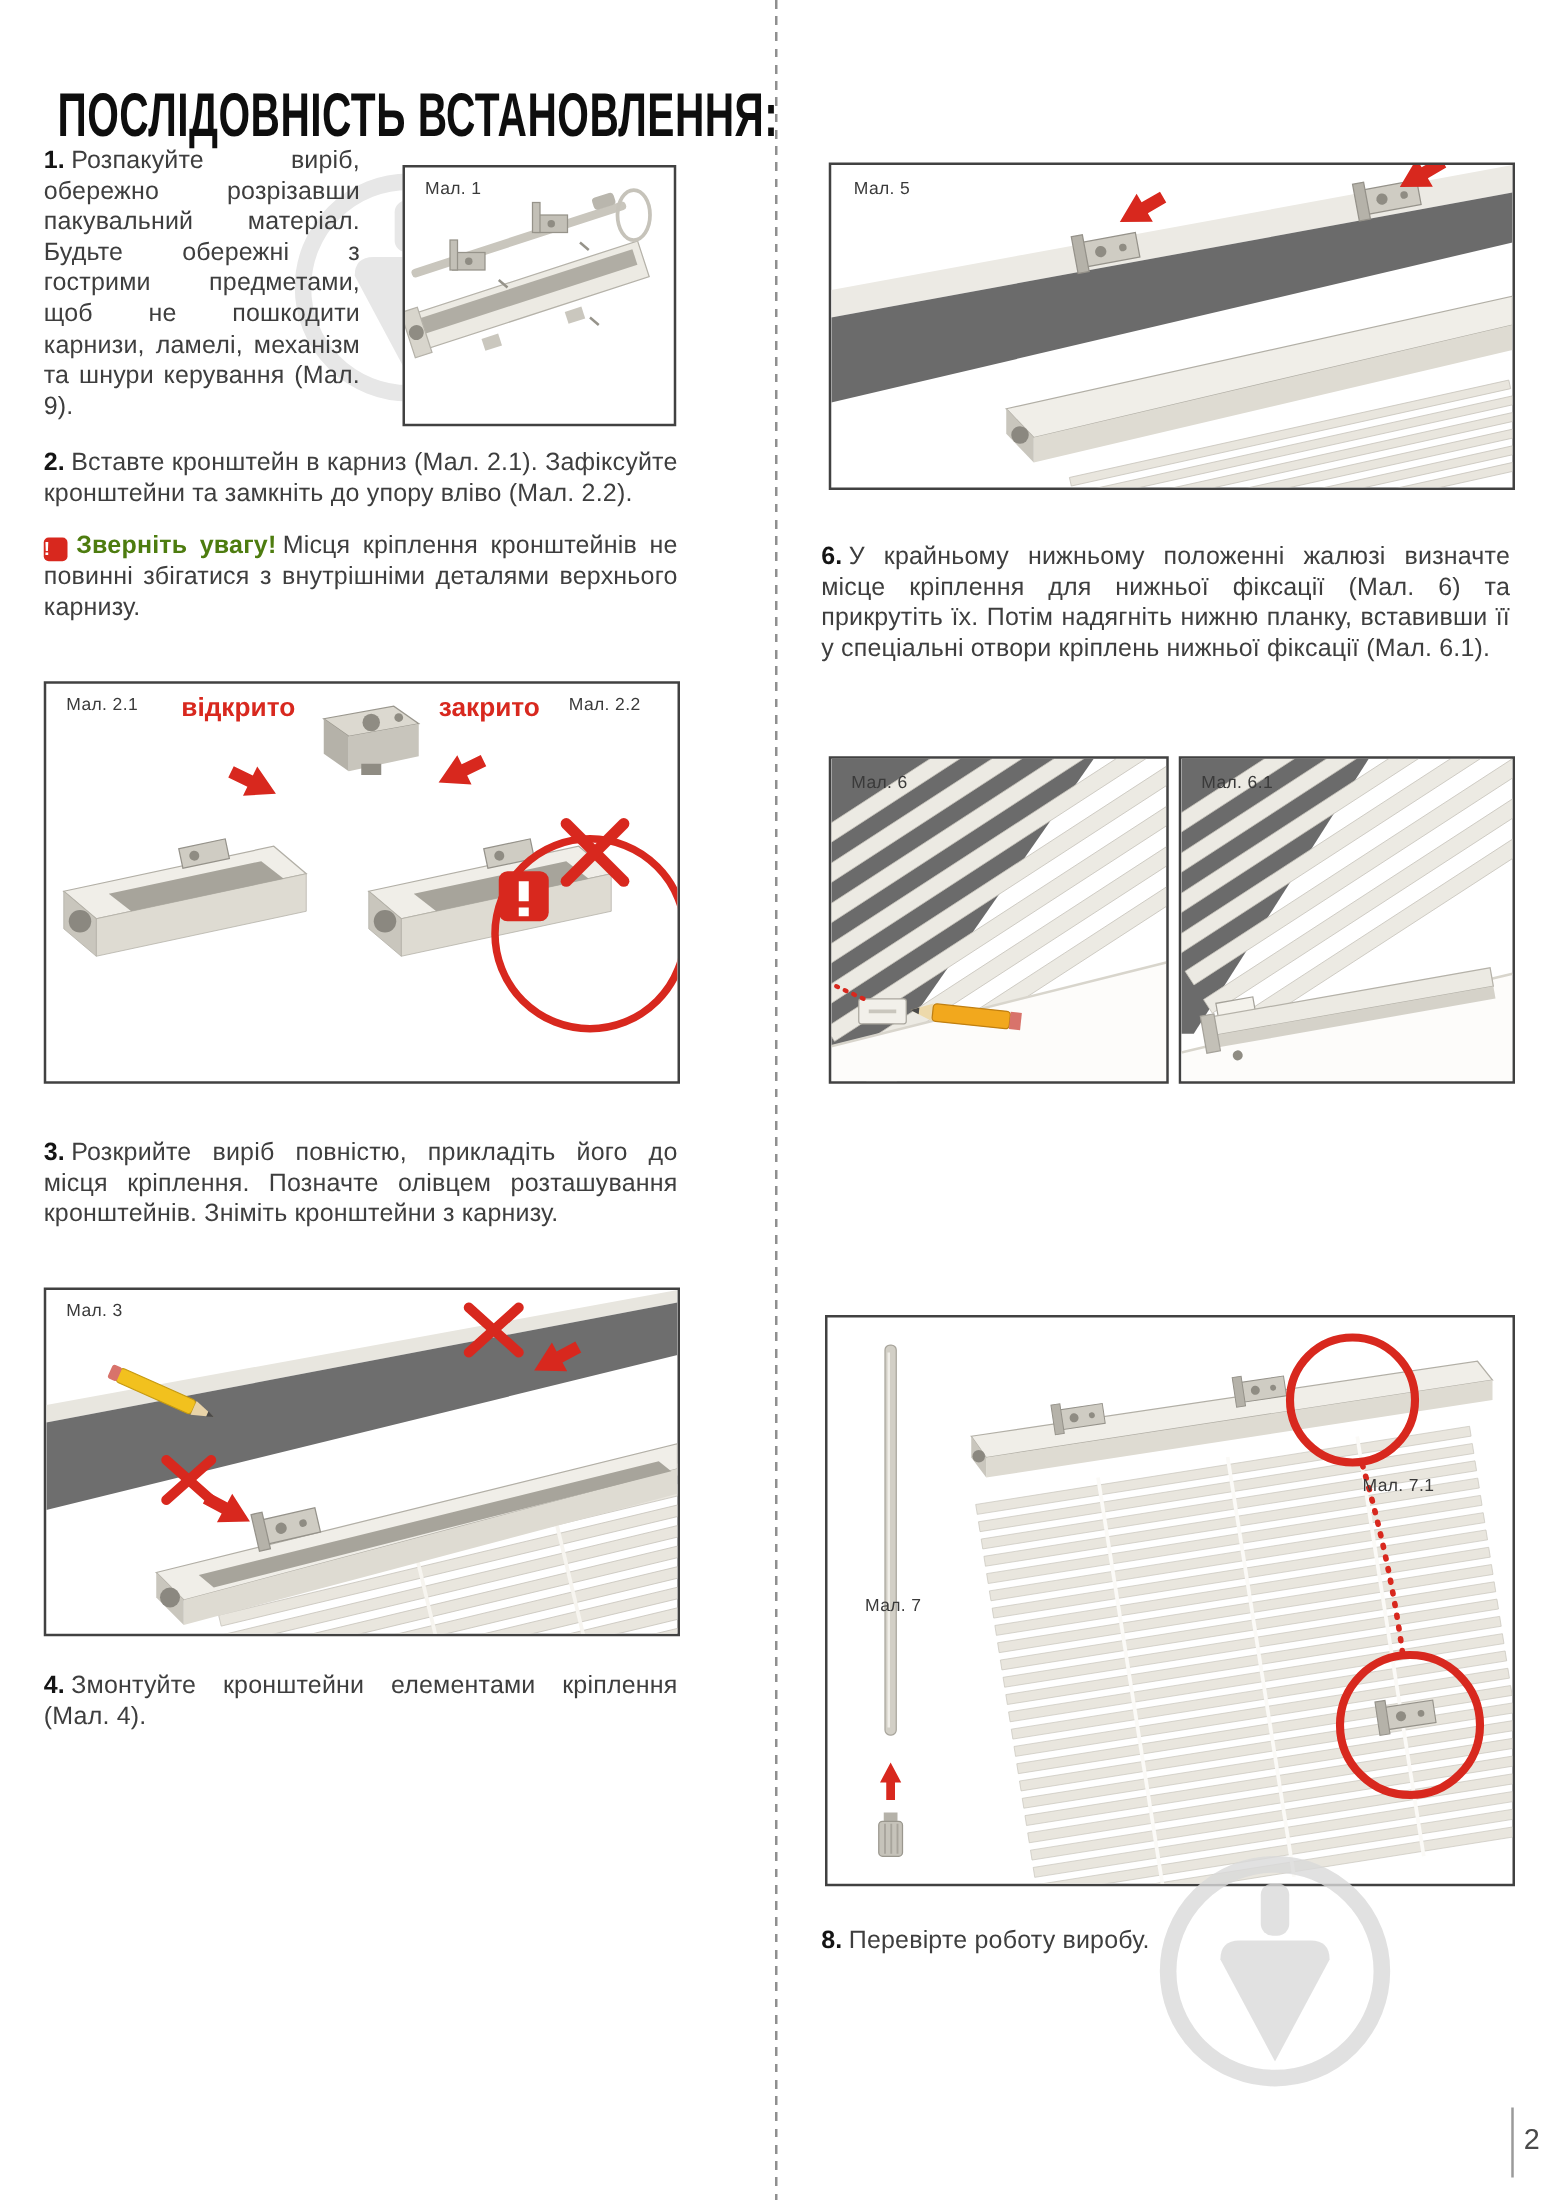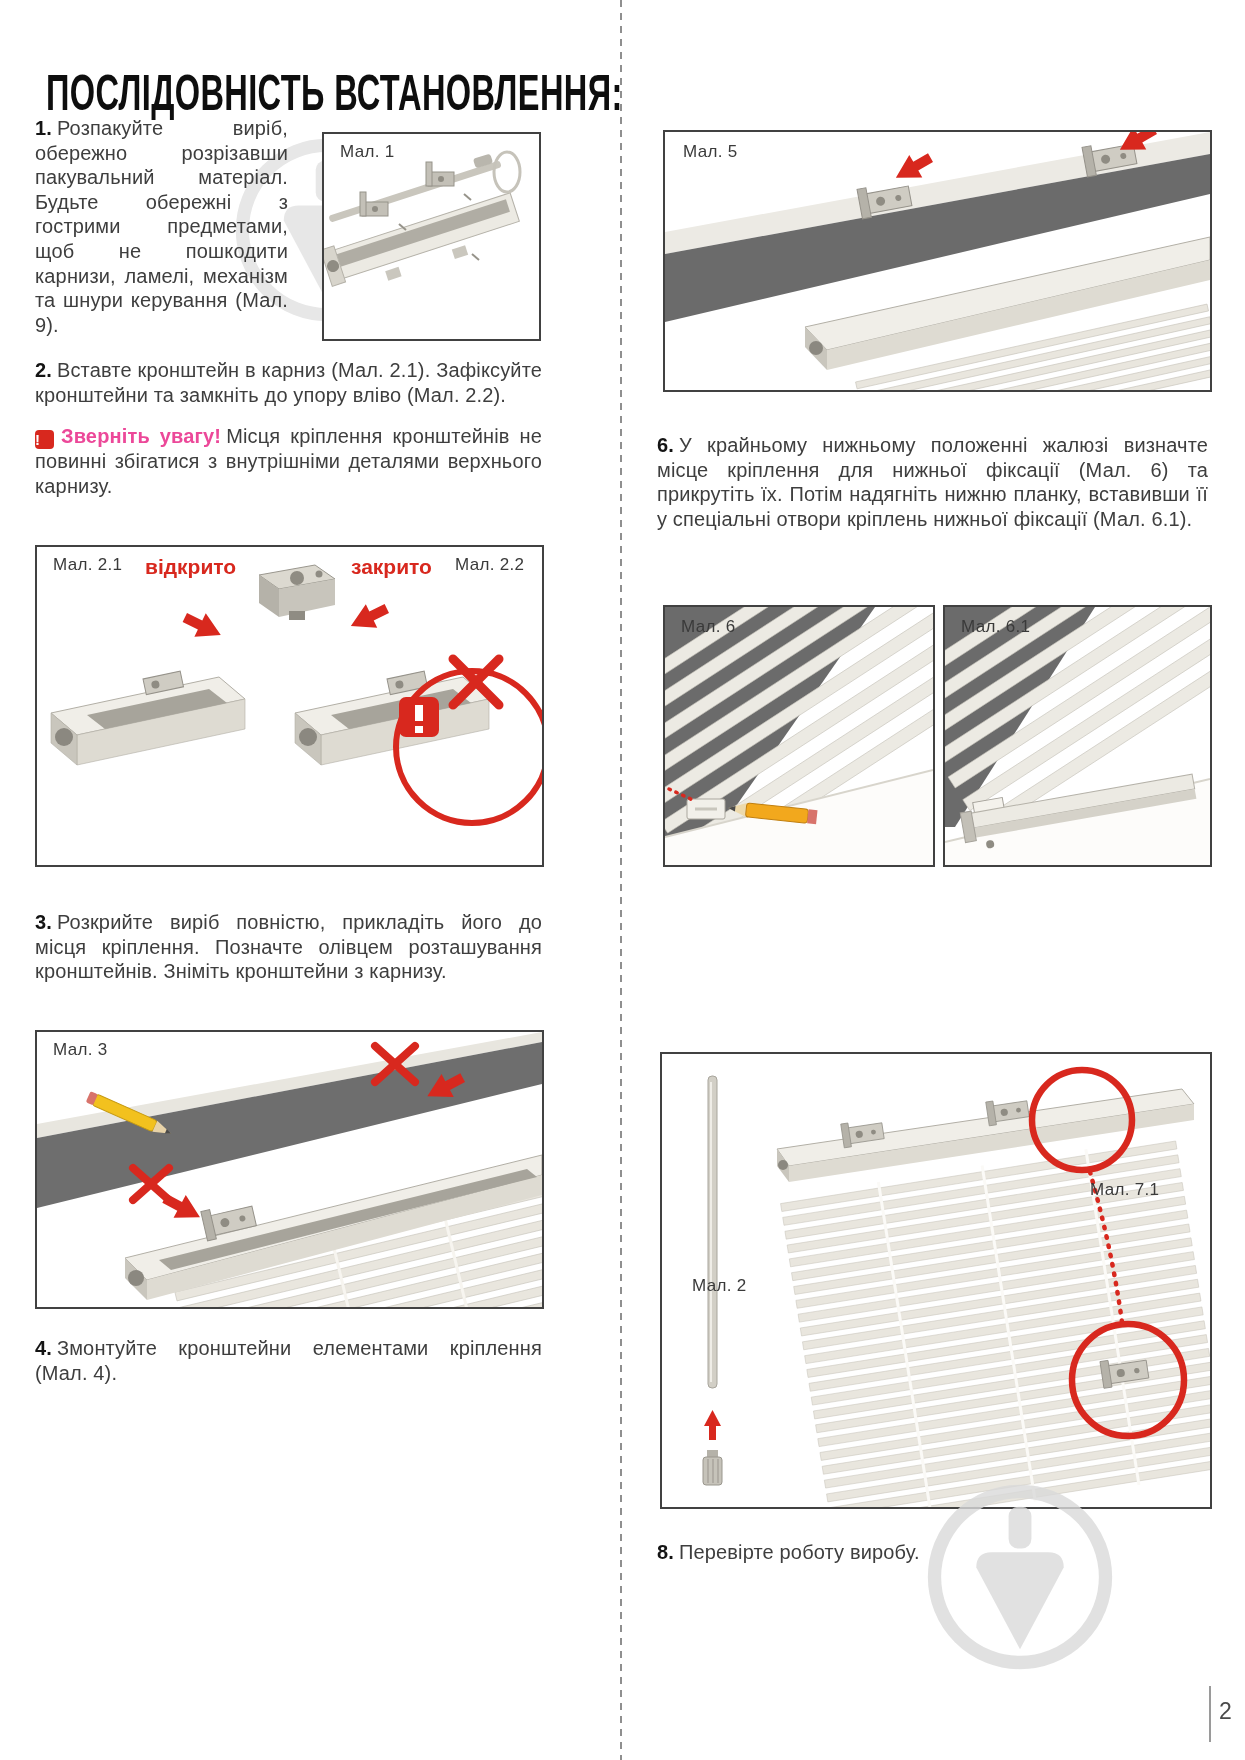--- a/index.html
+++ b/index.html
@@ -6,24 +6,24 @@
   .page{position:relative;width:1245px;height:1760px;background:#fff;overflow:hidden;
         font-family:"Liberation Sans", sans-serif;color:#3e3e3e;}
   .title{position:absolute;left:46px;top:36px;font-size:44px;font-weight:800;color:#0e0e0e;
          white-space:nowrap;letter-spacing:.5px;transform:scale(.74,1.12);transform-origin:0 0;}
   .step{position:absolute;font-size:20px;line-height:24.6px;letter-spacing:.15px;
         text-align:justify;text-align-last:left;margin:0;color:#3e3e3e;}
   .num{font-weight:700;color:#141414;margin-right:5px;}
   .warn-icon{display:inline-block;width:19px;height:19px;background:#d8281e;border-radius:4px;
         color:#fff;font-weight:800;font-size:15px;line-height:19px;text-align:center;
         margin-right:7px;vertical-align:-2px;}
-  .warn-label{font-weight:700;color:#ec4899;margin-right:5px;}
+  .warn-label{font-weight:700;color:#4d7c0f;margin-right:5px;}
   .fig{position:absolute;background:#fff;border:2px solid #414141;overflow:hidden;}
   .fig svg{display:block;position:absolute;left:0;top:0;}
-  .fig-label{position:absolute;font-size:17px;color:#3a3a3a;letter-spacing:.3px;z-index:3;}
+  .fig-label{position:absolute;font-size:14px;color:#3a3a3a;letter-spacing:.3px;z-index:3;}
   .red-word{position:absolute;font-size:21px;font-weight:700;color:#d8281e;z-index:3;}
   .divider{position:absolute;left:620px;top:0;width:2px;height:1760px;
         background:repeating-linear-gradient(180deg,#8f8f8f 0 7px,transparent 7px 13px);}
   .wm{position:absolute;pointer-events:none;}
   .wm svg{width:100%;height:100%;}
   .page-num{position:absolute;left:1219px;top:1698px;font-size:23px;color:#4a4a4a;}
   .page-num-line{position:absolute;left:1209px;top:1686px;width:2px;height:56px;background:#9a9a9a;}
 </style>
 </head>
 <body>
@@ -286,21 +286,21 @@
         <rect x="26" y="188" width="225" height="15" fill="#eceae3" stroke="#b5b2a9"></rect>
         <rect x="26" y="203" width="225" height="10" fill="#d5d2c9"></rect>
         <rect x="16" y="186" width="11" height="30" fill="#c3c0b7" stroke="#a5a29a"></rect>
         <circle cx="40" cy="222" r="4" fill="#8f8c83"></circle>
       </g>
     </svg>
   </div>
 
 
   <div class="fig" style="left:660px;top:1052px;width:548px;height:453px;z-index:2">
-    <span class="fig-label" style="left:30px;top:222px">Мал. 2</span>
+    <span class="fig-label" style="left:30px;top:222px">Мал. 7</span>
     <span class="fig-label" style="left:428px;top:126px">Мал. 7.1</span>
     <svg width="548" height="453" viewBox="0 0 548 453">
       <g transform="rotate(-9 330 270)">
         <rect x="140" y="118" width="400" height="8" fill="#e9e6de" stroke="#c6c3ba" stroke-width=".5"></rect>
         <rect x="140" y="132" width="400" height="8" fill="#e9e6de" stroke="#c6c3ba" stroke-width=".5"></rect>
         <rect x="140" y="146" width="400" height="8" fill="#e9e6de" stroke="#c6c3ba" stroke-width=".5"></rect>
         <rect x="140" y="160" width="400" height="8" fill="#e9e6de" stroke="#c6c3ba" stroke-width=".5"></rect>
         <rect x="140" y="174" width="400" height="8" fill="#e9e6de" stroke="#c6c3ba" stroke-width=".5"></rect>
         <rect x="140" y="188" width="400" height="8" fill="#e9e6de" stroke="#c6c3ba" stroke-width=".5"></rect>
         <rect x="140" y="202" width="400" height="8" fill="#e9e6de" stroke="#c6c3ba" stroke-width=".5"></rect>

